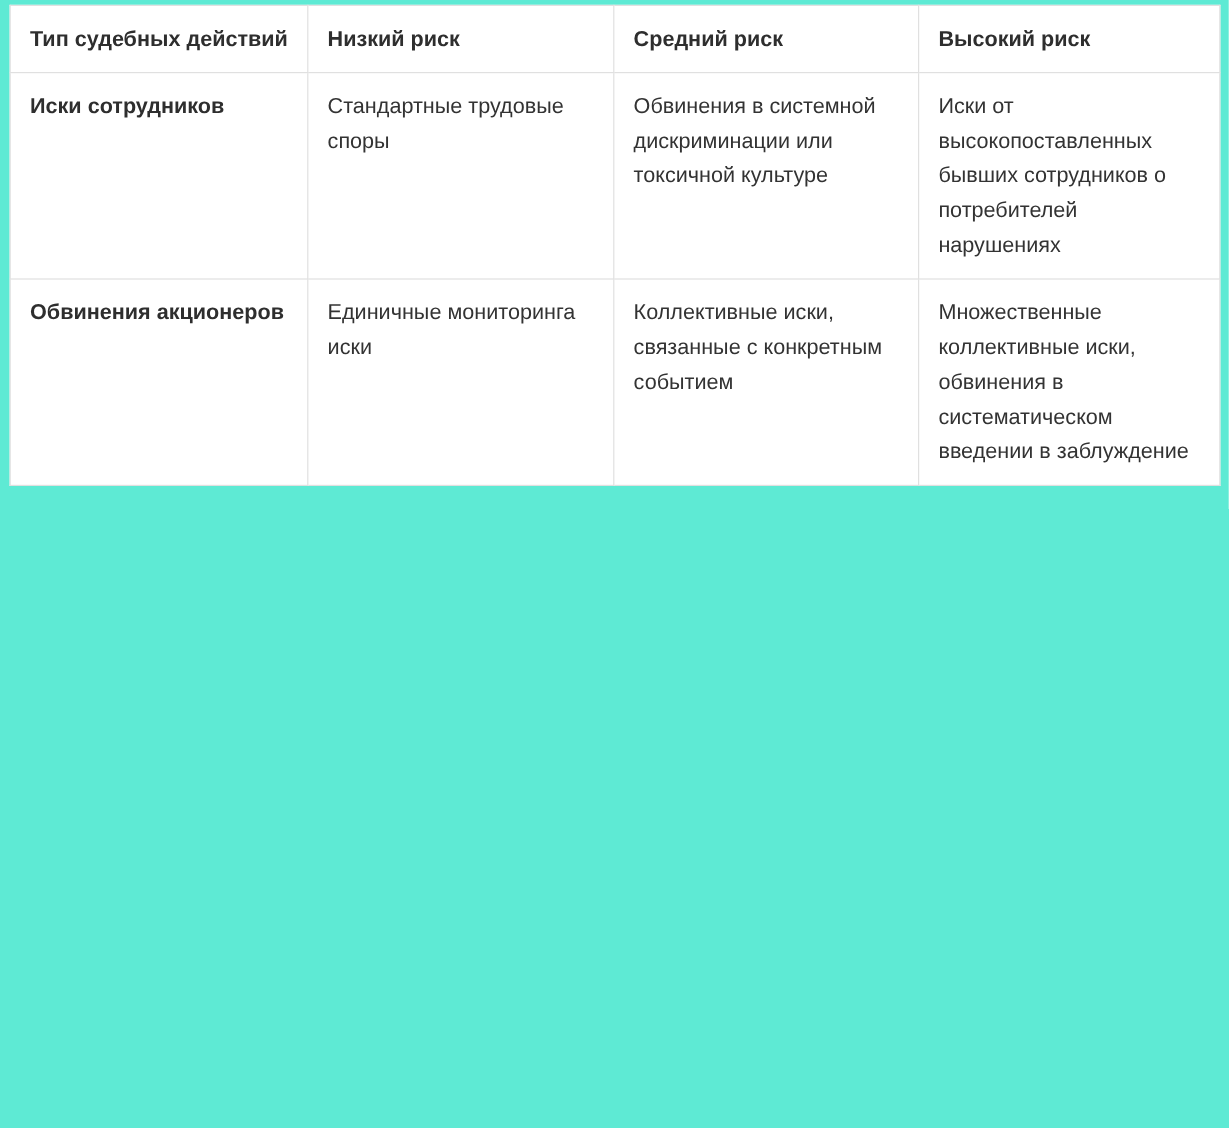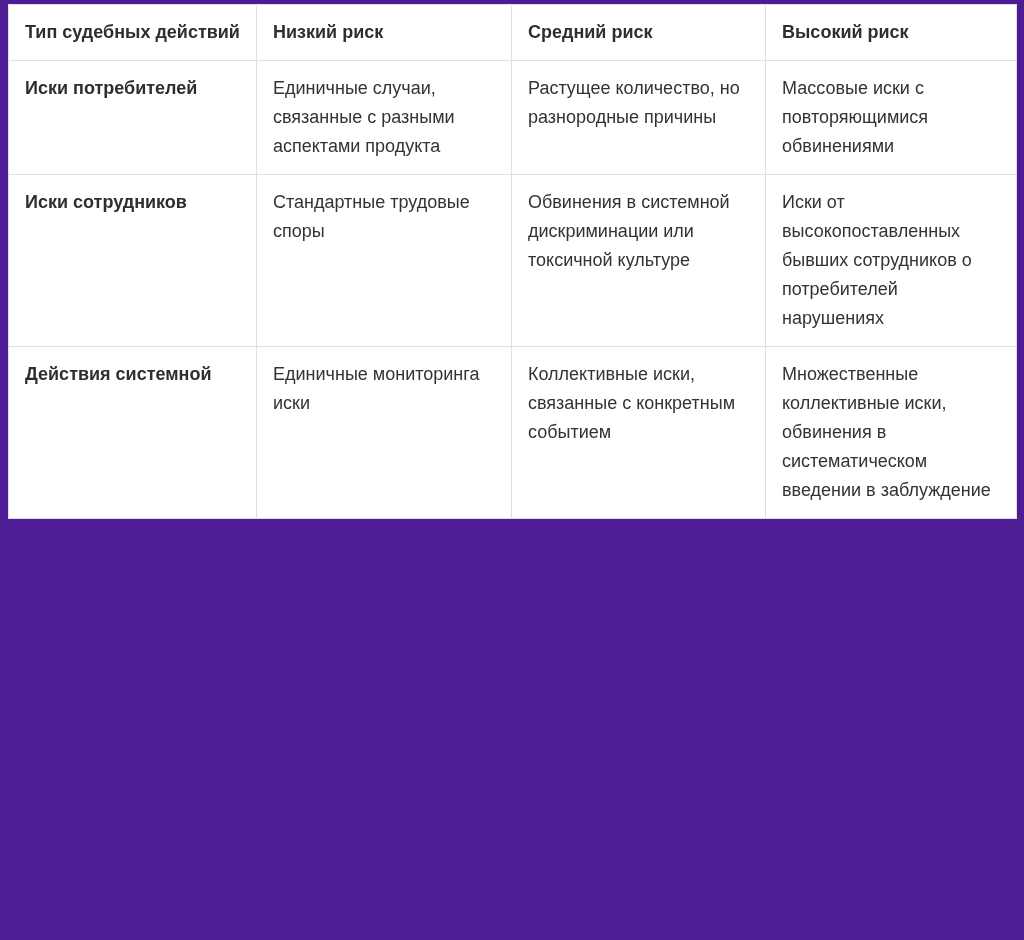--- a/index.html
+++ b/index.html
@@ -5,21 +5,21 @@
   * { box-sizing: border-box; }
   html, body {
     margin: 0;
     padding: 0;
     background: #ffffff;
     font-family: "Liberation Sans", "DejaVu Sans", sans-serif;
   }
   .page {
     width: 1024px;
     min-height: 940px;
-    background: #4c1d95;
+    background: #5eead4;
   }
   .table-wrap {
     padding: 4px 8px 10px 8px;
   }
   table.risk-table {
     border-collapse: collapse;
     table-layout: fixed;
     width: 1008px;
     background: #ffffff;
     font-size: 18px;
@@ -59,33 +59,27 @@
       <thead>
         <tr>
           <th>Тип судебных действий</th>
           <th>Низкий риск</th>
           <th>Средний риск</th>
           <th>Высокий риск</th>
         </tr>
       </thead>
       <tbody>
         <tr>
-          <td class="row-head">Иски потребителей</td>
-          <td>Единичные случаи, связанные с разными аспектами продукта</td>
-          <td>Растущее количество, но разнородные причины</td>
-          <td>Массовые иски с повторяющимися обвинениями</td>
-        </tr>
-        <tr>
           <td class="row-head">Иски сотрудников</td>
           <td>Стандартные трудовые споры</td>
           <td>Обвинения в системной дискриминации или токсичной культуре</td>
           <td>Иски от высокопоставленных бывших сотрудников о потребителей нарушениях</td>
         </tr>
         <tr>
-          <td class="row-head">Действия системной</td>
+          <td class="row-head">Обвинения акционеров</td>
           <td>Единичные мониторинга иски</td>
           <td>Коллективные иски, связанные с конкретным событием</td>
           <td>Множественные коллективные иски, обвинения в систематическом введении в заблуждение</td>
         </tr>
       </tbody>
     </table>
   </div>
 </div>
 
 </body></html>

